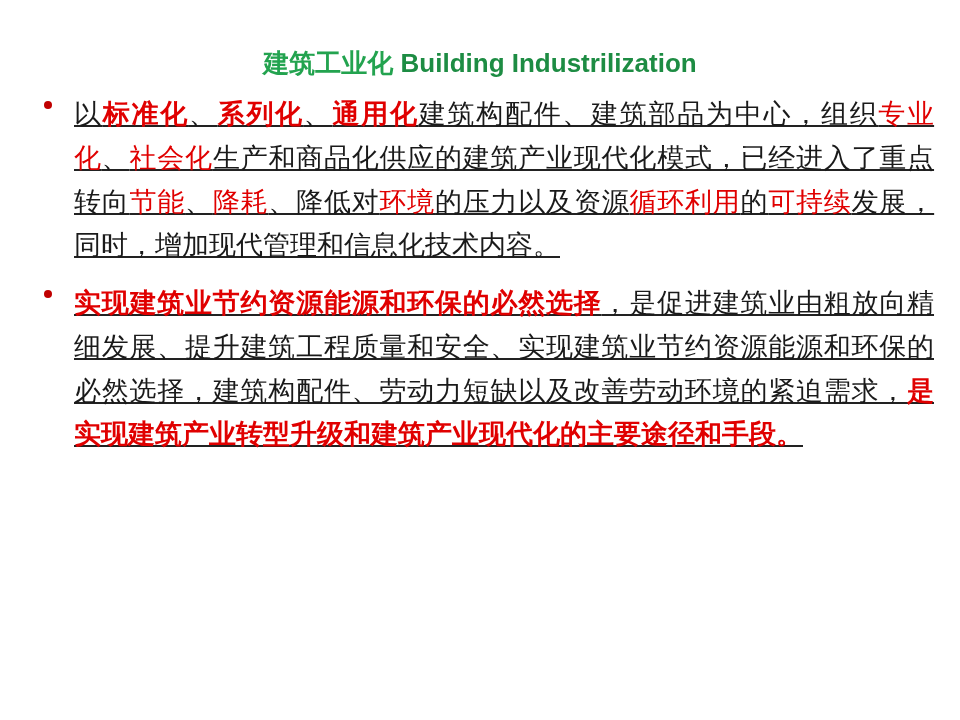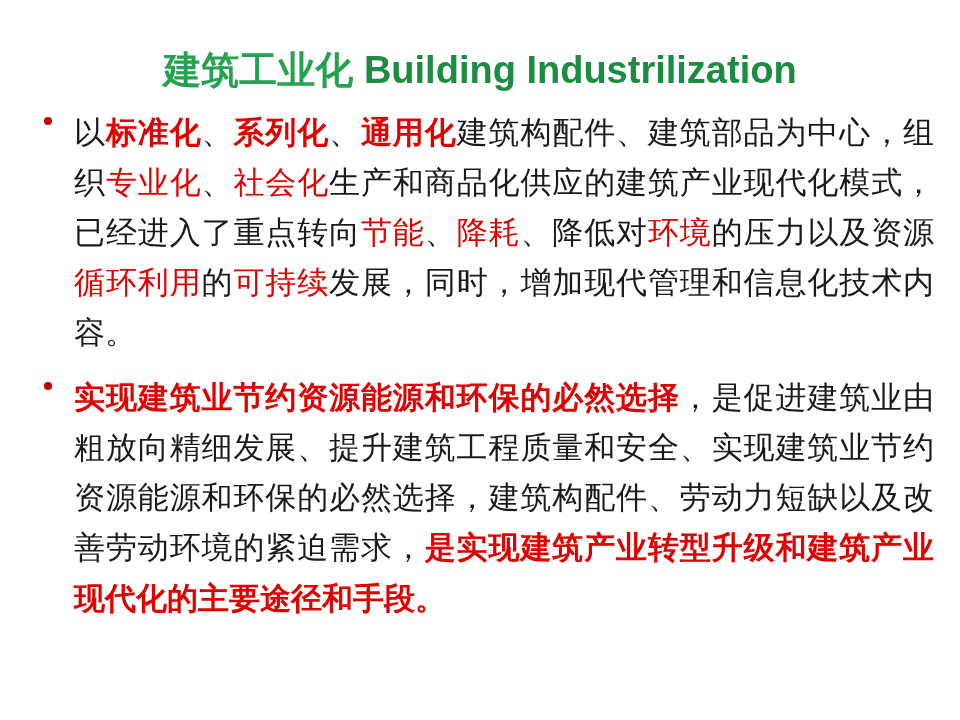--- a/index.html
+++ b/index.html
@@ -17,42 +17,43 @@
     position: relative;
     width: 960px;
     height: 720px;
     box-sizing: border-box;
     padding: 0;
   }
   .slide-title {
     text-align: center;
     font-family: "Liberation Sans", sans-serif;
     font-weight: bold;
-    font-size: 38px;
+    font-size: 26px;
     line-height: 1.2;
     margin: 48px 0 14px 0;
     color: #1b9b47;
     white-space: nowrap;
   }
   .title-cn { color: #23a34f; }
   .title-en { color: #1d8c43; }
 
   .body-block {
     padding: 0 26px 0 26px;
   }
   .bullet {
     position: relative;
     display: block;
     margin: 0 0 8px 0;
     padding-left: 48px;
-    font-size: 31px;
+    font-size: 27px;
     line-height: 1.62;
     color: #222222;
     text-align: justify;
     text-justify: inter-ideograph;
+    text-decoration: underline;
   }
   .bullet .dot {
     position: absolute;
     left: 18px;
     top: 0.30em;
     width: 8px;
     height: 8px;
     border-radius: 50%;
     background: #c00000;
   }

